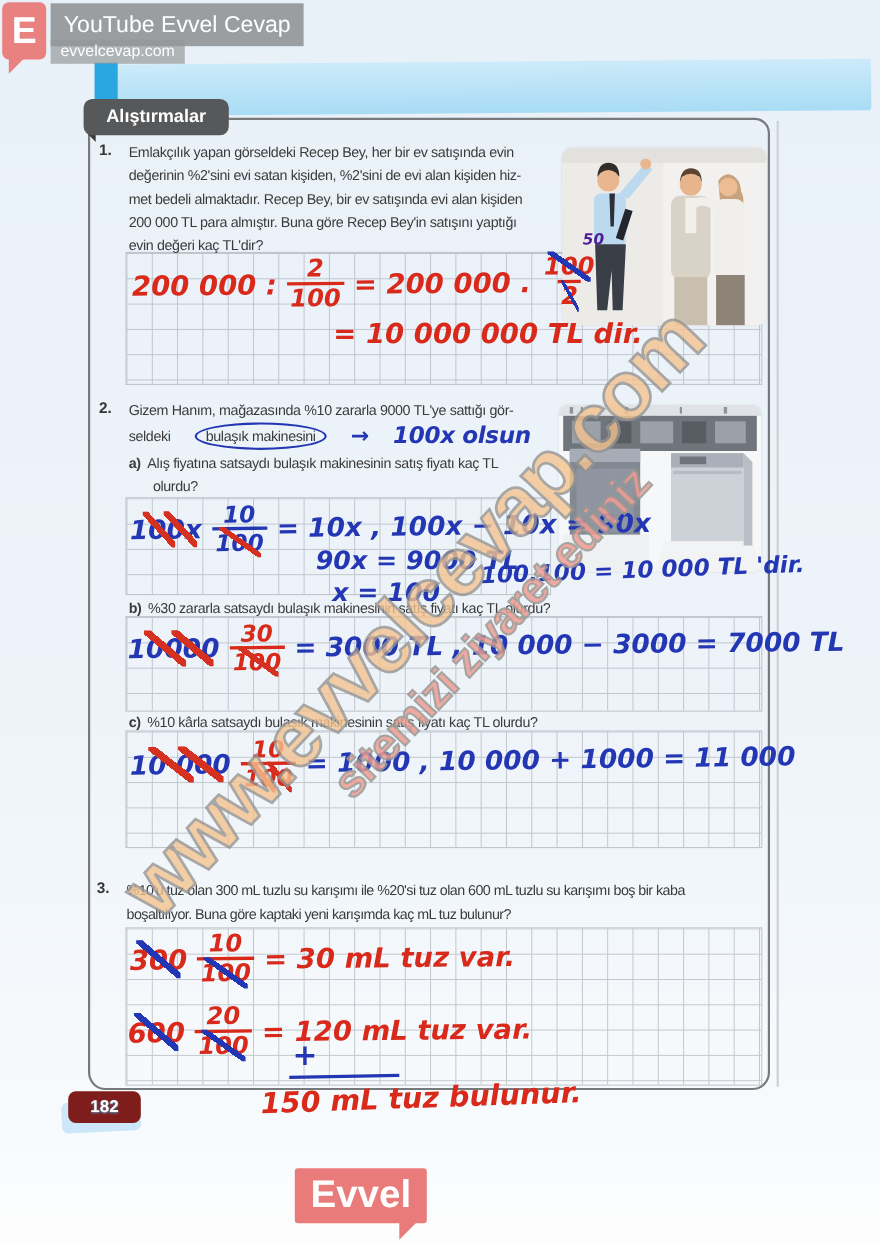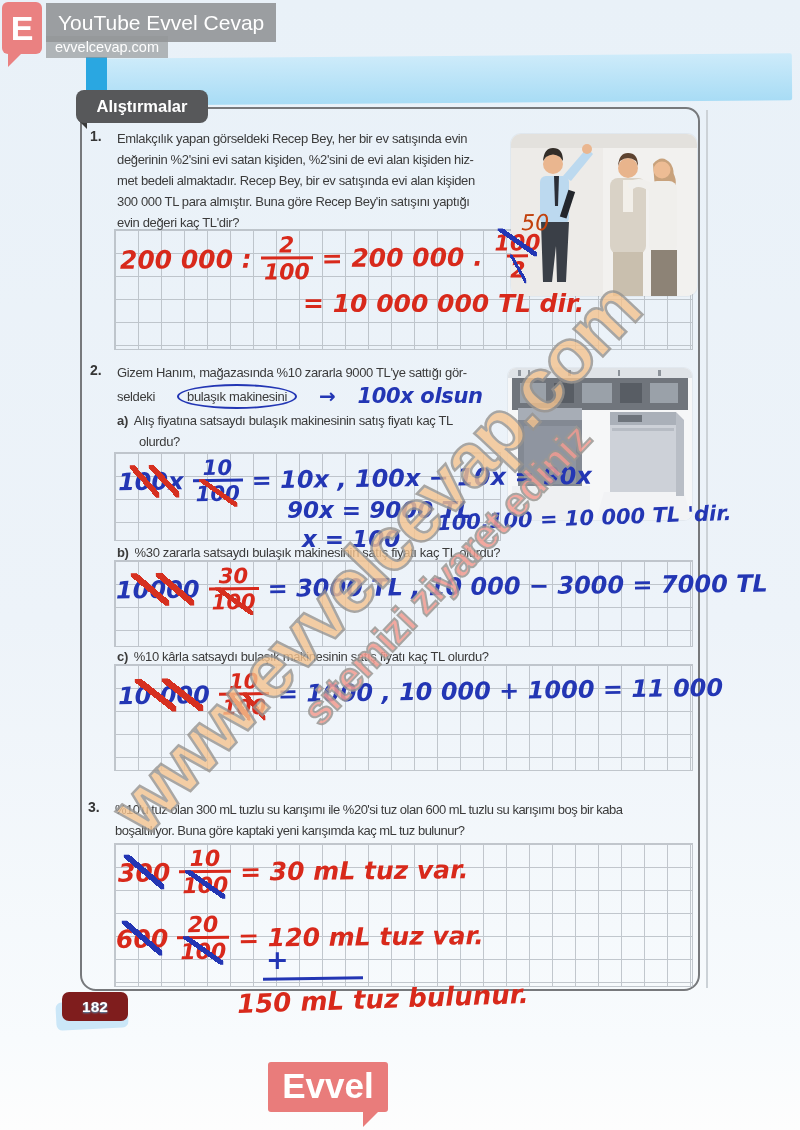--- a/index.html
+++ b/index.html
@@ -51,21 +51,21 @@
   .circled{border:2.5px solid #2336b4;border-radius:50%;padding:0 8px;display:inline-block;}
 
   
   .hw{font-family:"DejaVu Sans",sans-serif;font-weight:700;font-style:italic;z-index:5;white-space:nowrap;}
   .c-red{color:#d8291b;}
   .c-blue{color:#2336b4;}
   .hrow{display:flex;align-items:center;gap:9px;z-index:5;}
   .frac{display:inline-flex;flex-direction:column;align-items:center;line-height:1.05;font-size:.88em;}
   .frac .den{border-top:3px solid currentColor;padding:1px 3px 0 3px;}
   .frac .num{padding:0 3px;}
-  .frac-note{position:absolute;top:-20px;right:-6px;font-size:22px;color:#c2410c;font-style:italic;font-weight:400;}
+  .frac-note{position:absolute;top:-20px;right:-6px;font-size:14px;color:#4c1d95;font-style:italic;font-weight:700;}
 
   .sl-red::after,.sl-red-d::after,.sl-red-d::before,
   .sl-blue::after,.sl-blue-d::after,.sl-blue-d::before{
     content:"";position:absolute;top:-12%;height:120%;pointer-events:none;}
   .sl-red::after{left:12%;width:76%;background:linear-gradient(to top right,transparent 46%,#d63020 46%,#d63020 57%,transparent 57%);}
   .sl-red-d::before{left:18%;width:45%;background:linear-gradient(to top right,transparent 45%,#d63020 45%,#d63020 58%,transparent 58%);}
   .sl-red-d::after{left:48%;width:45%;background:linear-gradient(to top right,transparent 45%,#d63020 45%,#d63020 58%,transparent 58%);}
   .sl-blue::after{left:12%;width:76%;background:linear-gradient(to top right,transparent 46%,#2336b4 46%,#2336b4 57%,transparent 57%);}
 
   .sum-line{left:263px;top:977px;width:100px;border-bottom:3.5px solid #2336b4;transform:rotate(-1deg);z-index:5;}
@@ -114,21 +114,21 @@
 <div class="abs grid g2a"></div>
 <div class="abs grid g2b"></div>
 <div class="abs grid g2c"></div>
 <div class="abs grid g3"></div>
 
 <div class="abs pnum" style="left:90px;top:128px;">1.</div>
 <div class="abs ptext" style="left:117px;top:128px;">
   <div>Emlakçılık yapan görseldeki Recep Bey, her bir ev satışında evin</div>
   <div>değerinin %2'sini evi satan kişiden, %2'sini de evi alan kişiden hiz-</div>
   <div>met bedeli almaktadır. Recep Bey, bir ev satışında evi alan kişiden</div>
-  <div>300 000 TL para almıştır. Buna göre Recep Bey'in satışını yaptığı</div>
+  <div>200 000 TL para almıştır. Buna göre Recep Bey'in satışını yaptığı</div>
   <div>evin değeri kaç TL'dir?</div>
 </div>
 
 <div class="abs photo photo1">
   <svg width="186" height="162" viewBox="0 0 186 162" xmlns="http://www.w3.org/2000/svg">
     <rect width="186" height="162" fill="#edebe8"></rect>
     <rect x="92" y="0" width="94" height="162" fill="#f2f1ef"></rect>
     <rect x="0" y="0" width="186" height="14" fill="#e3e1dd"></rect>
 
     <path d="M52,42 L76,14 L82,20 L60,47 Z" fill="#bcd9ef"></path>

